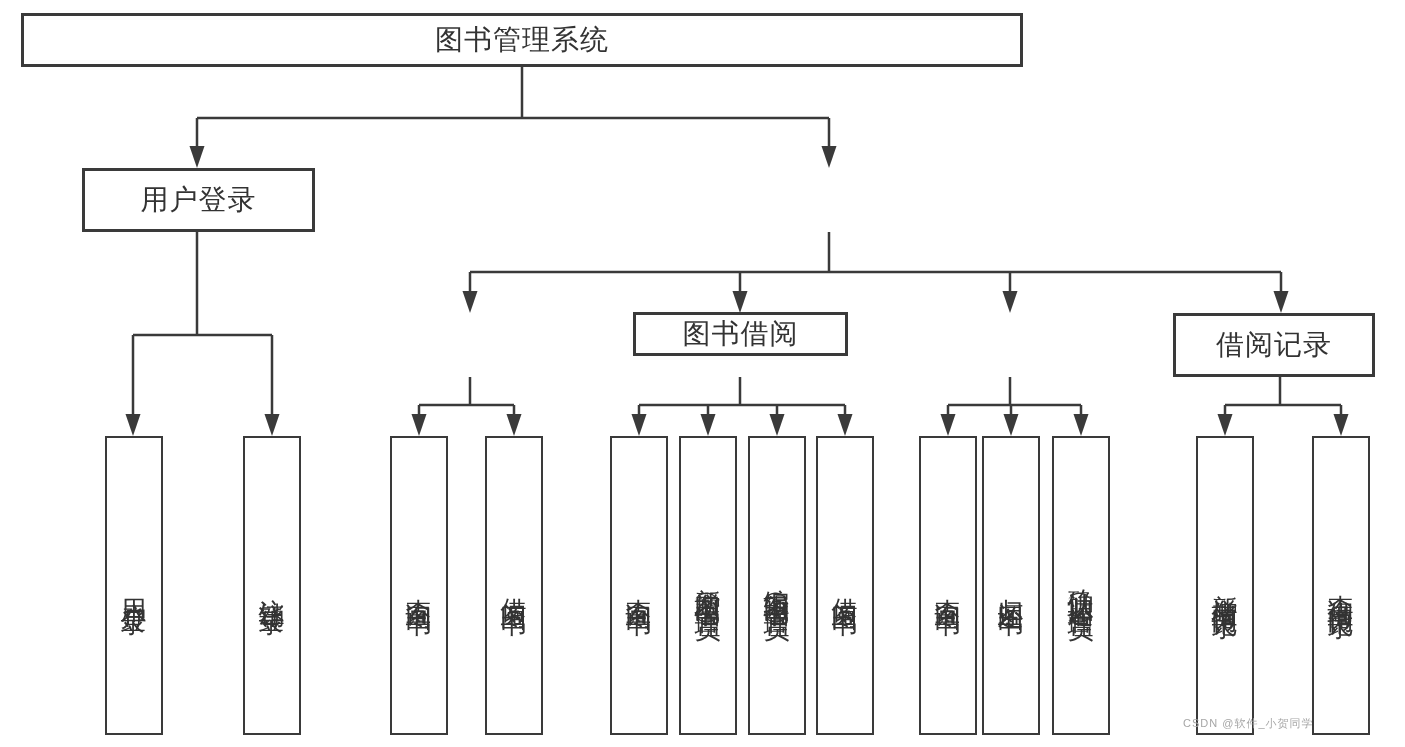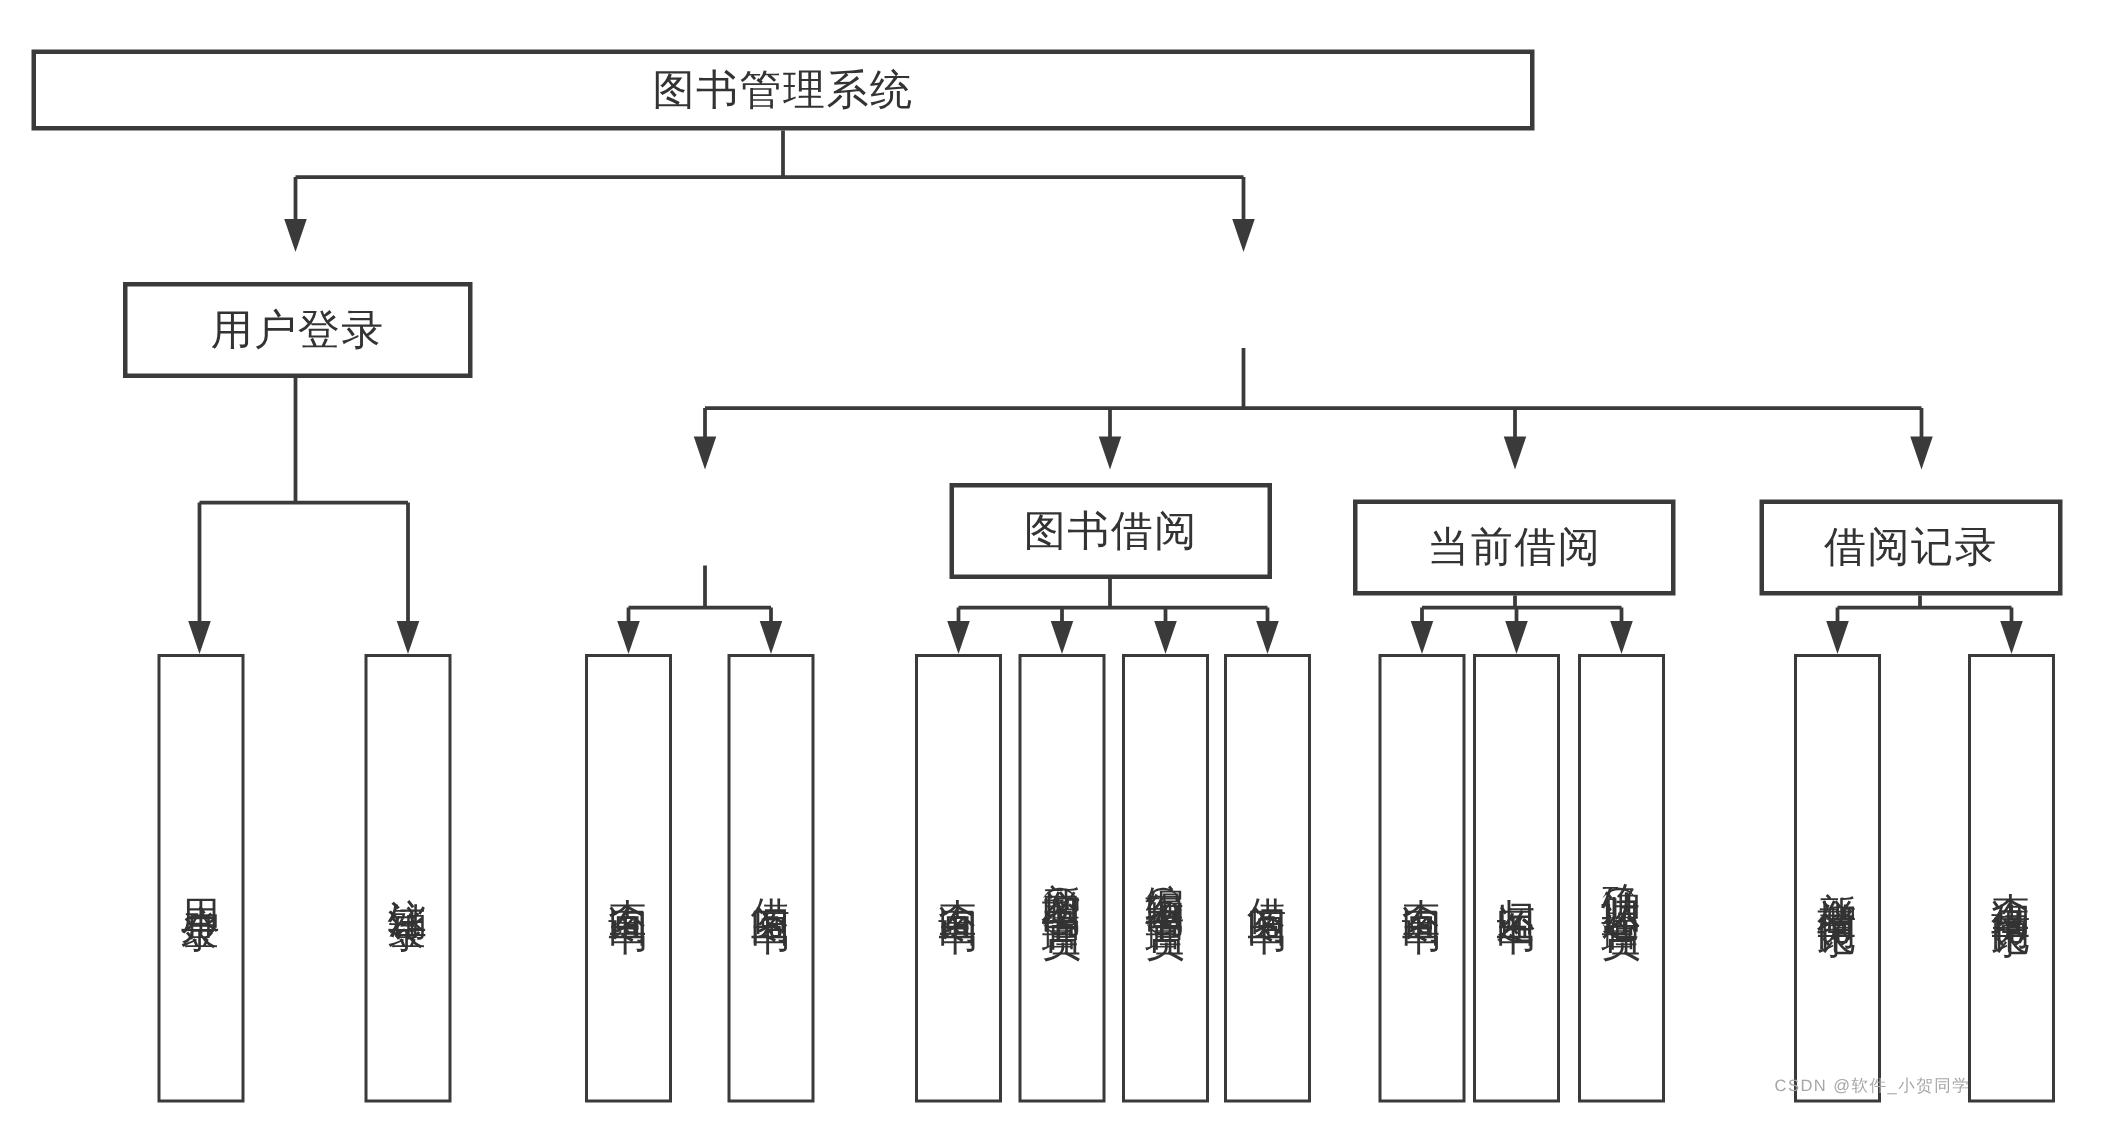--- a/index.html
+++ b/index.html
@@ -35,21 +35,20 @@
     color: var(--text);
     display: flex;
     align-items: center;
     justify-content: center;
     z-index: 2;
   }
   .hbox {
     font-size: 28px;
     letter-spacing: 1px;
     white-space: nowrap;
-    margin-top: 20px;
   }
   .vbox {
     border-width: 2.5px;
     writing-mode: vertical-rl;
     text-orientation: mixed;
     font-size: 26px;
     letter-spacing: 4px;
     line-height: 1;
   }
   .watermark {
@@ -108,22 +107,21 @@
       <path d="M1280 377 V405 M1225 405 H1341 M1225 405 V418 M1341 405 V418"></path>
       <polygon class="ah" points="1217.5,414 1232.5,414 1225,436"></polygon>
       <polygon class="ah" points="1333.5,414 1348.5,414 1341,436"></polygon>
     </g>
   </svg>
 
   <div class="node hbox" style="left:21px;top:13px;width:1002px;height:54px">图书管理系统</div>
 
   <div class="node hbox" style="left:82px;top:168px;width:233px;height:64px">用户登录</div>
 
-  <div class="node hbox" style="left:633px;top:302px;width:215px;height:64px">图书借阅</div>
-  <div class="node hbox" style="left:902px;top:313px;width:215px;height:64px">当前借阅</div>
+  <div class="node hbox" style="left:633px;top:312px;width:215px;height:44px">图书借阅</div>
   <div class="node hbox" style="left:1173px;top:313px;width:202px;height:64px">借阅记录</div>
 
   <div class="node vbox" style="left:105px;top:436px;width:58px;height:299px">用户登录</div>
   <div class="node vbox" style="left:243px;top:436px;width:58px;height:299px">注销登录</div>
 
   <div class="node vbox" style="left:390px;top:436px;width:58px;height:299px">查询图书</div>
   <div class="node vbox" style="left:485px;top:436px;width:58px;height:299px">借阅图书</div>
 
   <div class="node vbox" style="left:610px;top:436px;width:58px;height:299px">查询图书</div>
   <div class="node vbox" style="left:679px;top:436px;width:58px;height:299px">新增图书（管理员）</div>

